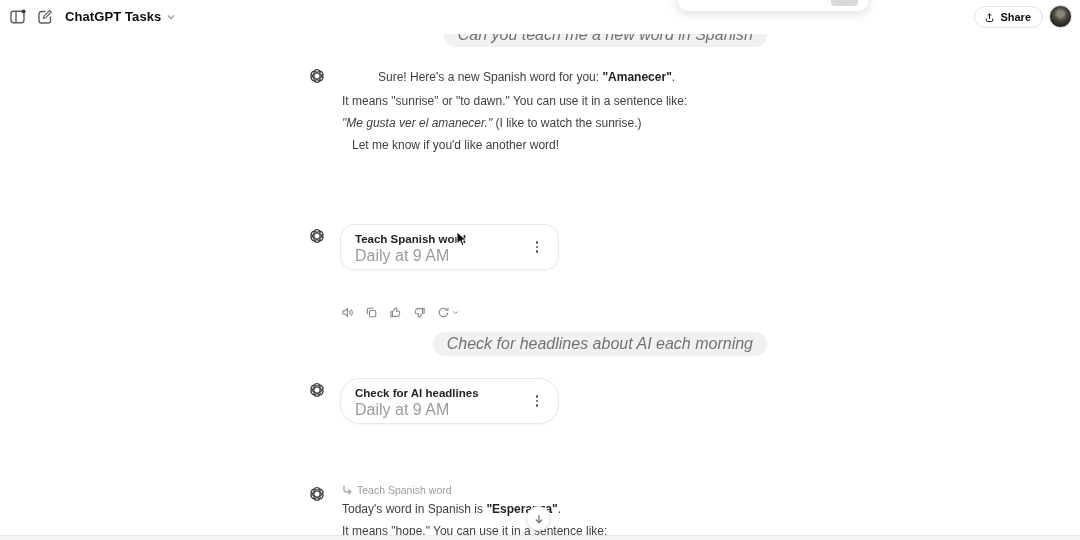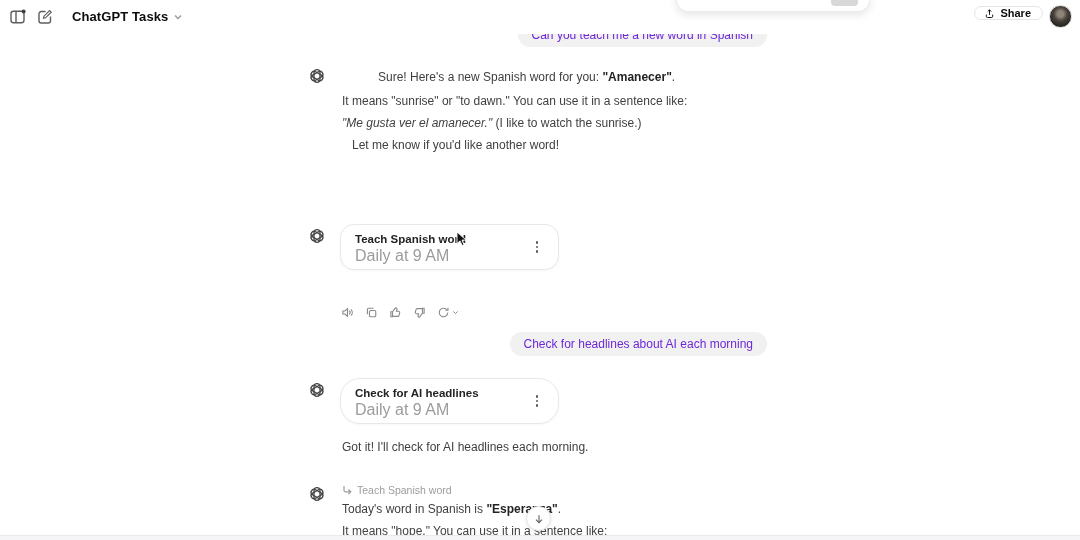--- a/index.html
+++ b/index.html
@@ -8,26 +8,26 @@
     position:relative; width:1080px; height:540px; background:#ffffff;
     overflow:hidden; font-family:"Liberation Sans","DejaVu Sans",sans-serif;
     color:#3f3f3f;
   }
   
   .header{ position:absolute; top:0; left:0; right:0; height:34px; background:#ffffff; z-index:5;}
   .hicon{ position:absolute; width:18px; height:18px; top:8px; color:#5d5d5d; cursor:pointer; }
   .hicon svg{ width:100%; height:100%; display:block; }
   .icon-sidebar{ left:9px; }
   .icon-newchat{ left:36px; }
-  .title-wrap{ position:absolute; left:72px; top:9px; display:flex; align-items:center; gap:5px; cursor:pointer;}
+  .title-wrap{ position:absolute; left:65px; top:9px; display:flex; align-items:center; gap:5px; cursor:pointer;}
   .title{ font-size:13px; font-weight:700; color:#0d0d0d; letter-spacing:.1px; }
   .chev{ width:10px; height:10px; color:#9a9a9a; }
   .chev svg{ width:100%; height:100%; display:block;}
   .share-btn{
-    position:absolute; right:37px; top:6px; height:14px; padding:0 11px 0 9px;
+    position:absolute; right:37px; top:6px; height:22px; padding:0 11px 0 9px;
     display:flex; align-items:center; gap:5px; border:1px solid #e4e4e4; border-radius:999px;
     background:#fff; font-size:11px; font-weight:600; color:#0d0d0d; cursor:pointer;text-align:right;
   }
   .share-btn svg{ width:11px; height:11px; color:#0d0d0d;}
   .avatar{
     position:absolute; right:8px; top:5px; width:23px; height:23px; border-radius:50%;
     background:radial-gradient(circle at 50% 38%, #8d8578 0 18%, #4a443c 40%, #23211e 75%);
     border:1px solid #d9d9d9; cursor:pointer;
   }
   
@@ -38,21 +38,21 @@
   .toast-btn{
     position:absolute; right:11px; top:9px; width:27px; height:12px; border-radius:4px;
     background:#d8d8d8; cursor:pointer;
   }
   
   .scrollbar{ position:absolute; right:1px; top:0; width:3px; height:30px; background:#dedede; border-radius:2px;}
   
   .msg-text{ position:absolute; font-size:12px; line-height:17px; color:#3f3f3f; white-space:nowrap; }
   .bubble{
     position:absolute; height:24px; line-height:24px; padding:0 14px; border-radius:14px;
-    background:#f1f1f1; font-size:12px; color:#6d28d9; white-space:nowrap;
+    background:#f1f1f1; font-size:16px; color:#737373; white-space:nowrap;font-style:italic;
   }
   .logo{ position:absolute; width:16px; height:16px; color:#474747; }
   .logo svg{ width:100%; height:100%; display:block; }
   b{ font-weight:700; color:#232323;}
   i.q{ font-style:italic; }
   .task-card{
     position:absolute; left:340px; width:219px; height:46px; background:#fff;
     border:1px solid #e8e8e8; border-radius:14px; box-shadow:0 1px 3px rgba(0,0,0,.04);
     padding:7px 12px 0 14px; cursor:pointer;
   }
@@ -211,21 +211,20 @@
   <div class="task-card" style="top:378px;border-radius:20px;">
     <div class="task-title">Check for AI headlines</div>
     <div class="task-sub">Daily at 9 AM</div>
     <div class="kebab">
         <span></span>
         <span></span>
         <span></span>
       </div>
   </div>
 
-  <div class="msg-text" style="left:342px; top:439px;">Got it! I'll check for AI headlines each morning.</div>
 
   <div class="logo" style="left:309px; top:486px;">
     <svg viewBox="0 0 24 24" fill="none" stroke="currentColor" stroke-width="2">
       <rect x="7.5" y="2.5" width="9" height="19" rx="4.5"></rect>
       <rect x="7.5" y="2.5" width="9" height="19" rx="4.5" transform="rotate(60 12 12)"></rect>
       <rect x="7.5" y="2.5" width="9" height="19" rx="4.5" transform="rotate(120 12 12)"></rect>
     </svg>
   </div>
   <div class="run-label">
     <svg viewBox="0 0 10 10" fill="none" stroke="currentColor" stroke-width="1.2">

